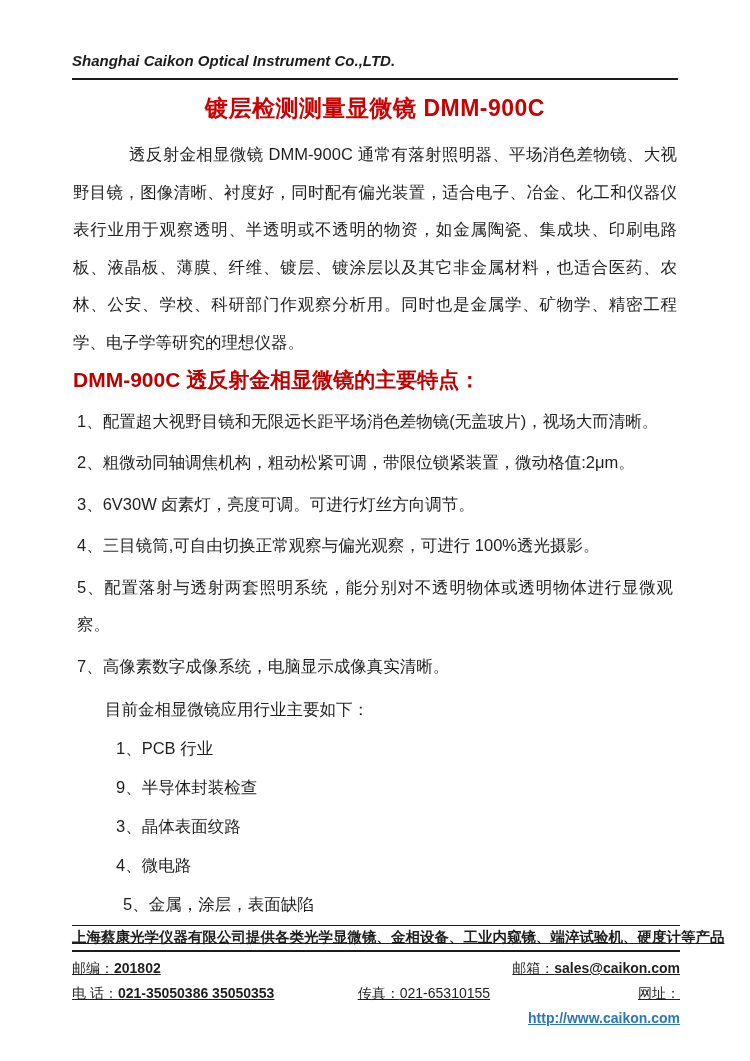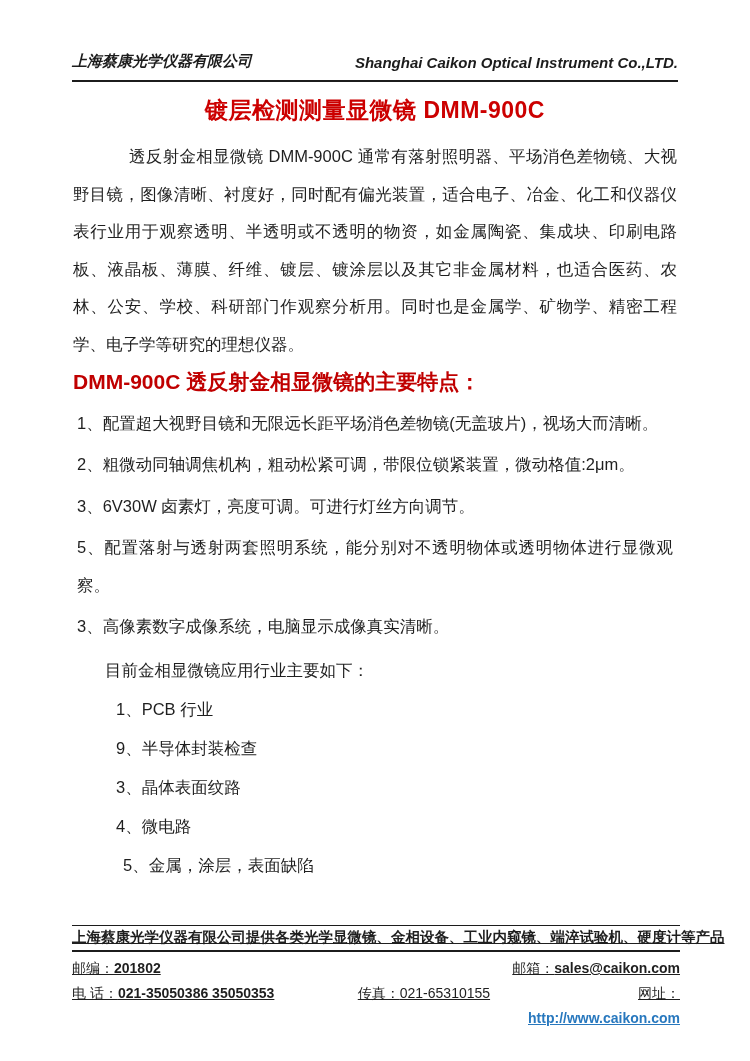--- a/index.html
+++ b/index.html
@@ -115,37 +115,37 @@
     text-decoration:underline;
     cursor:pointer;
   }
 </style>
 </head>
 <body>
 
 <div class="page">
 
   <div class="header">
-    <span class="cn">上海蔡康光学仪器有限公司</span>
     <span class="en">Shanghai Caikon Optical Instrument Co.,LTD.</span>
   </div>
 
   <div class="doc-title" style="color: rgb(204, 0, 0);">镀层检测测量显微镜 DMM-900C</div>
 
   <div class="content">
 
     <p class="intro">透反射金相显微镜 DMM-900C 通常有落射照明器、平场消色差物镜、大视野目镜，图像清晰、衬度好，同时配有偏光装置，适合电子、冶金、化工和仪器仪表行业用于观察透明、半透明或不透明的物资，如金属陶瓷、集成块、印刷电路板、液晶板、薄膜、纤维、镀层、镀涂层以及其它非金属材料，也适合医药、农林、公安、学校、科研部门作观察分析用。同时也是金属学、矿物学、精密工程学、电子学等研究的理想仪器。</p>
 
     <p class="features-heading" style="color: rgb(192, 0, 0);">DMM-900C 透反射金相显微镜的主要特点：</p>
 
     <p class="feature">1、配置超大视野目镜和无限远长距平场消色差物镜(无盖玻片)，视场大而清晰。</p>
     <p class="feature">2、粗微动同轴调焦机构，粗动松紧可调，带限位锁紧装置，微动格值:2μm。</p>
     <p class="feature">3、6V30W 卤素灯，亮度可调。可进行灯丝方向调节。</p>
+    <p class="feature">4、三目镜筒,可自由切换正常观察与偏光观察，可进行 100%透光摄影。</p>
     <p class="feature">5、配置落射与透射两套照明系统，能分别对不透明物体或透明物体进行显微观察。</p>
-    <p class="feature">3、高像素数字成像系统，电脑显示成像真实清晰。</p>
+    <p class="feature">7、高像素数字成像系统，电脑显示成像真实清晰。</p>
 
     <p class="apps-heading">目前金相显微镜应用行业主要如下：</p>
 
     <ul class="apps-list">
       <li>1、PCB 行业</li>
       <li>9、半导体封装检查</li>
       <li>3、晶体表面纹路</li>
       <li>4、微电路</li>
       <li class="shift">5、金属，涂层，表面缺陷</li>
     </ul>

